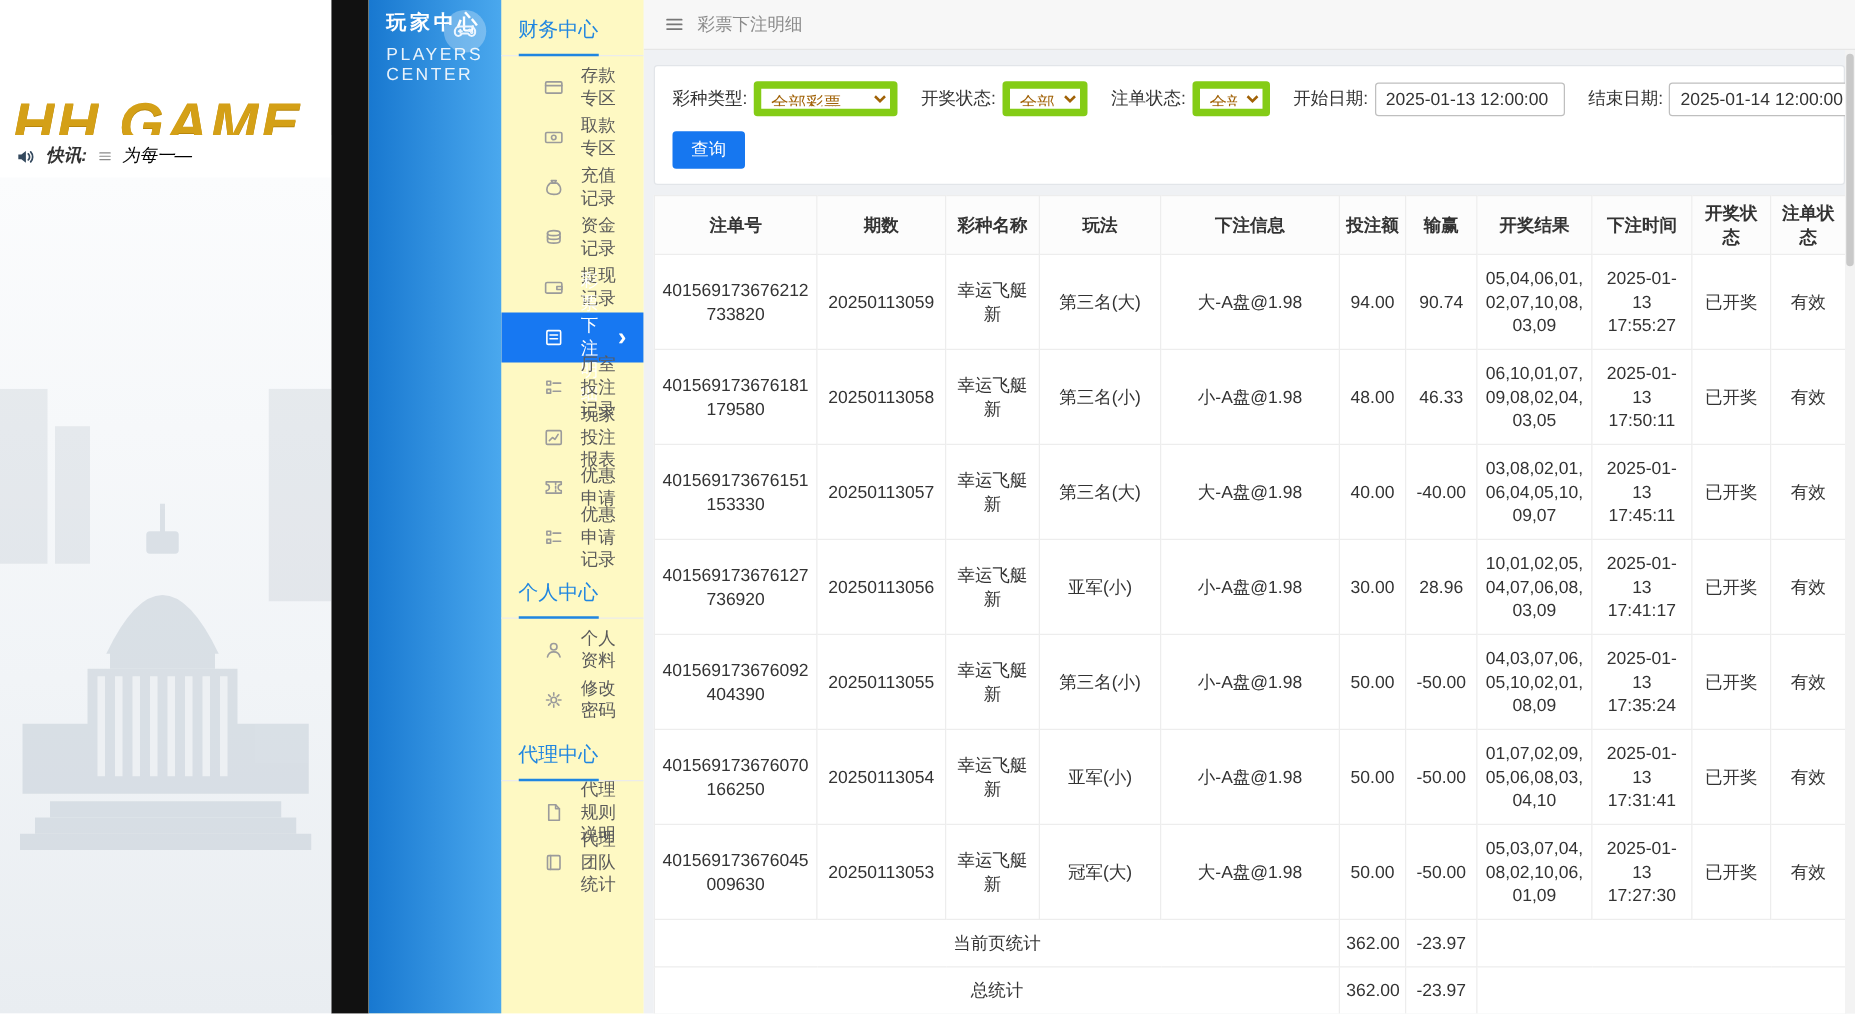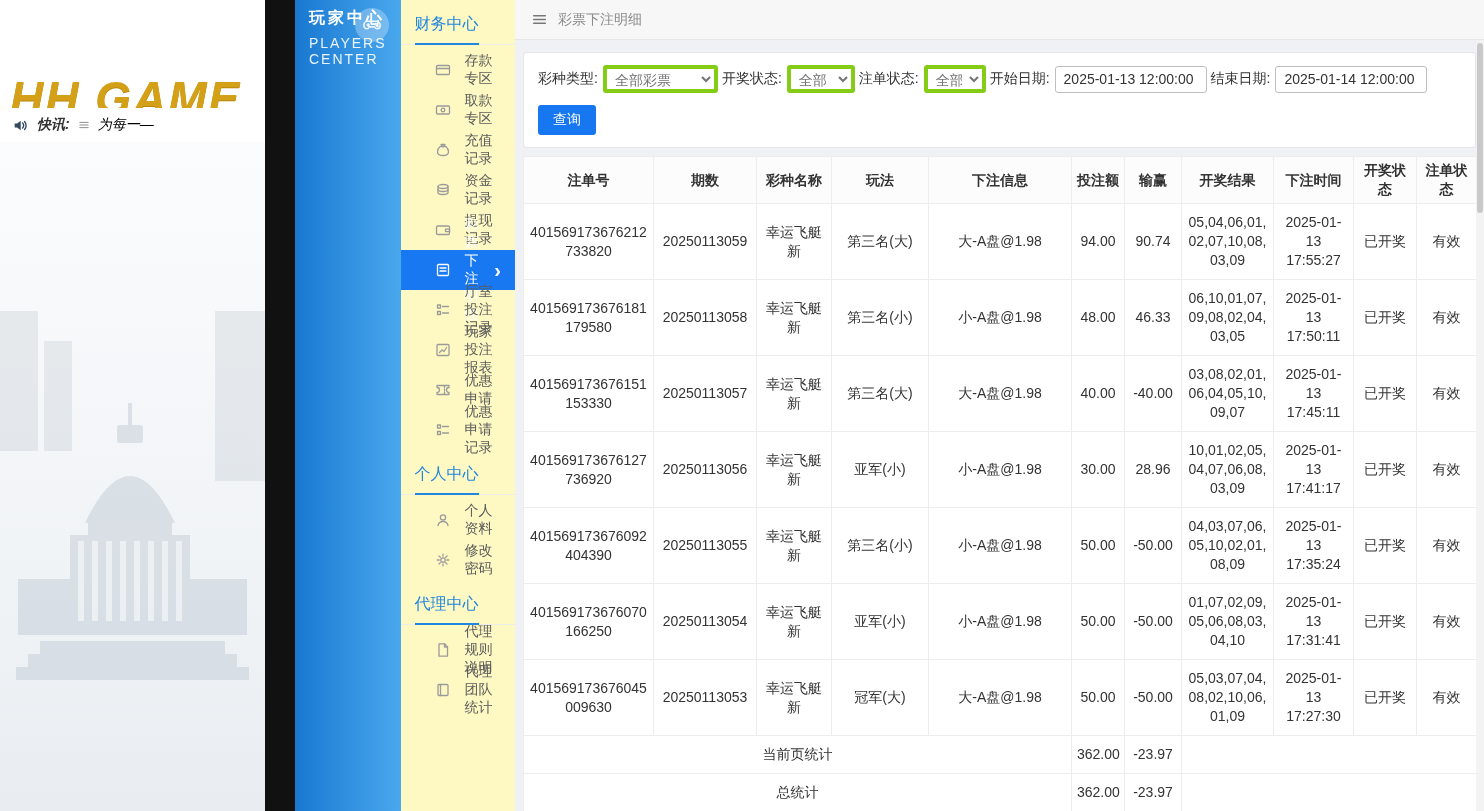--- a/index.html
+++ b/index.html
@@ -36,22 +36,22 @@
   .chev { margin-left:auto; font-size:20px; line-height:1; font-weight:bold; }
 
   
   .main { flex:1; display:flex; flex-direction:column; background:#eff1f4; position:relative; overflow:hidden; }
   .topbar { flex:0 0 40px; background:#f7f7f7; border-bottom:1px solid #e6e6e6; display:flex; align-items:center; gap:10px; padding-left:16px; color:#8b8b8b; font-size:14px; }
   .menu-btn { color:#777; display:flex; cursor:pointer; }
   .content { flex:1; padding:12px 8px 0 8px; overflow:hidden; }
 
   .filter-panel { background:#fff; border:1px solid #e2e5e9; border-radius:3px; padding:12px 14px; margin-bottom:8px; }
   .filter-row { display:flex; align-items:center; font-size:14px; color:#333; white-space:nowrap; }
-  .fgroup { display:flex; align-items:center; gap:5px; margin-right:4px; }
-  select.sel { height:28px; border:4px solid #84cc16; border-radius:3px; background:#fff; font-size:14px; color:#737373; padding:2px 4px; font-family:inherit; cursor:pointer; }
+  .fgroup { display:flex; align-items:center; gap:5px; margin-right:19px; }
+  select.sel { height:28px; border:6px solid #84cc16; border-radius:3px; background:#fff; font-size:14px; color:#a16207; padding:2px 4px; font-family:inherit; cursor:pointer; }
   .w115 { width:115px; } .w68 { width:68px; } .w62 { width:62px; }
   input.inp { width:152px; height:27px; border:1px solid #bfbfbf; border-radius:3px; padding:2px 8px; font-size:14px; color:#333; font-family:inherit; }
   .filter-actions { margin-top:12px; }
   .btn-primary { background:#1677f0; color:#fff; border:none; border-radius:3px; padding:6px 15px; font-size:14px; cursor:pointer; font-family:inherit; }
 
   .table-panel { background:#fff; }
   table { border-collapse:collapse; table-layout:fixed; width:953px; font-size:14px; color:#333; background:#fff; }
   th,td { border:1px solid #ededed; text-align:center; vertical-align:middle; padding:4px 5px; line-height:19px; overflow:hidden; }
   th { font-weight:bold; background:#fcfcfc; height:44px; }
   tbody.rows td { height:76px; }

